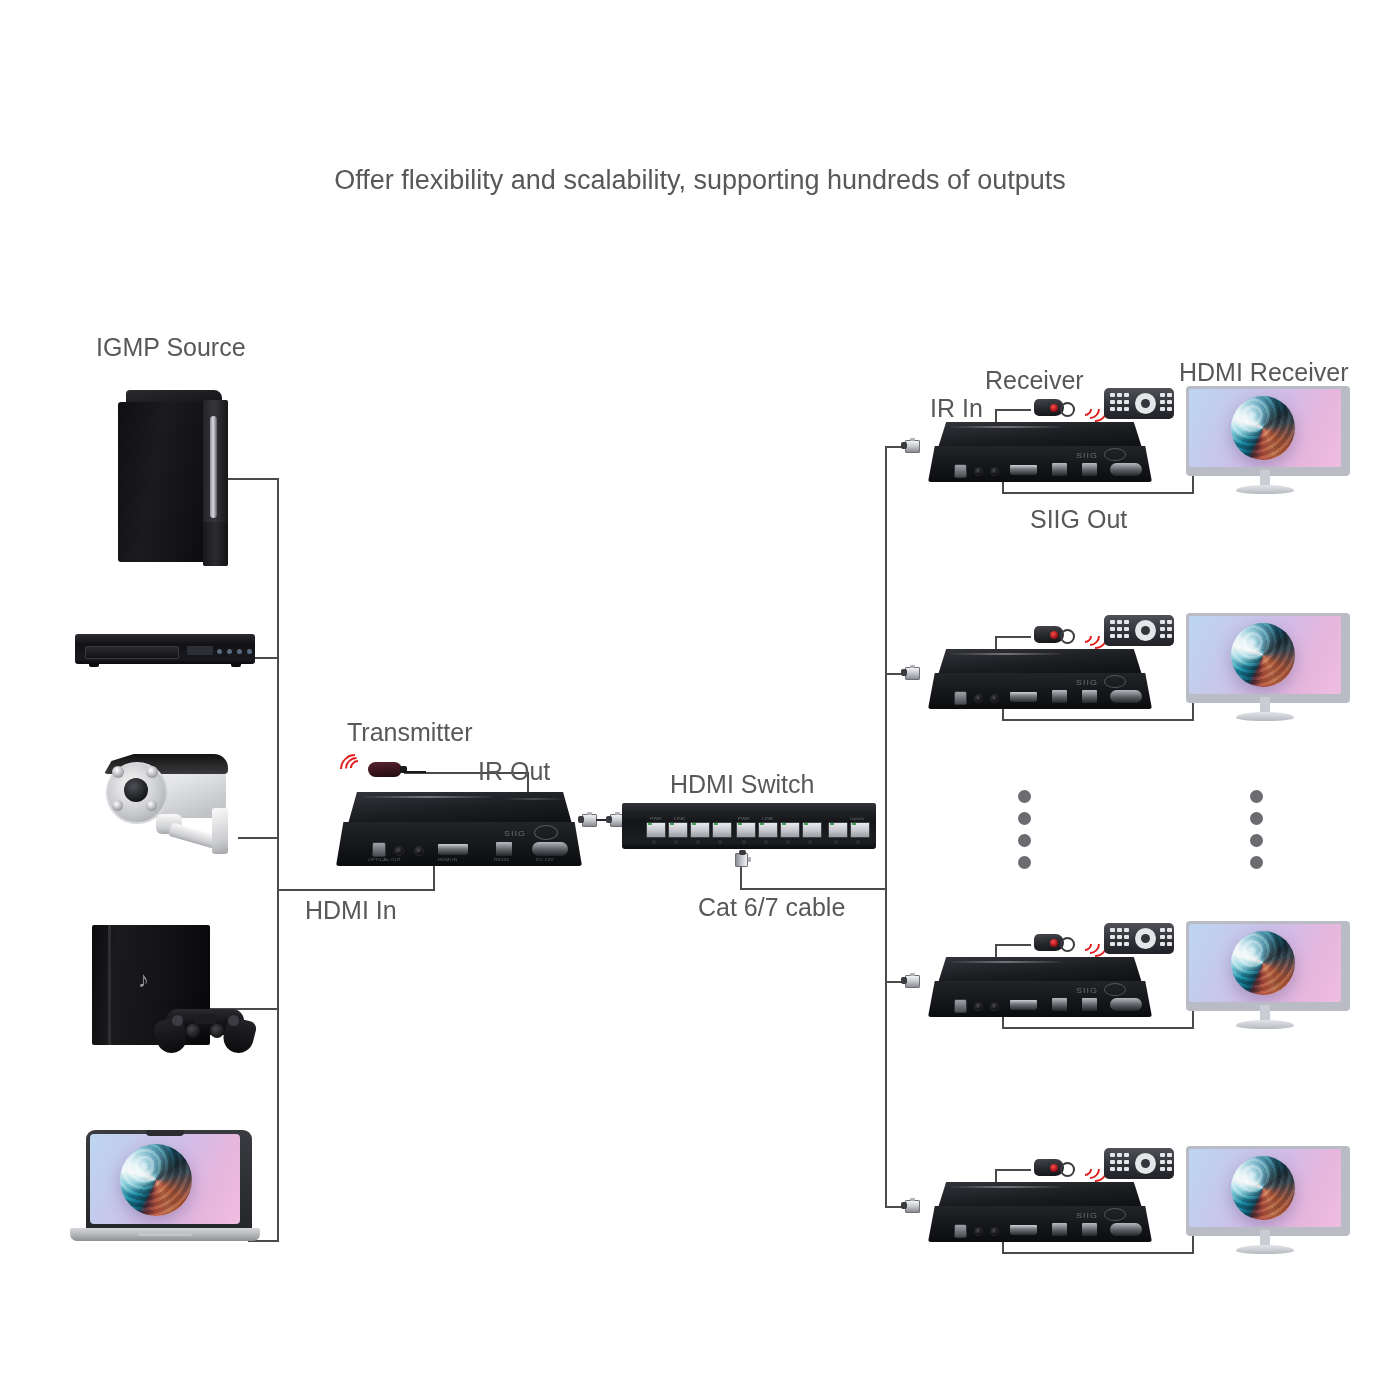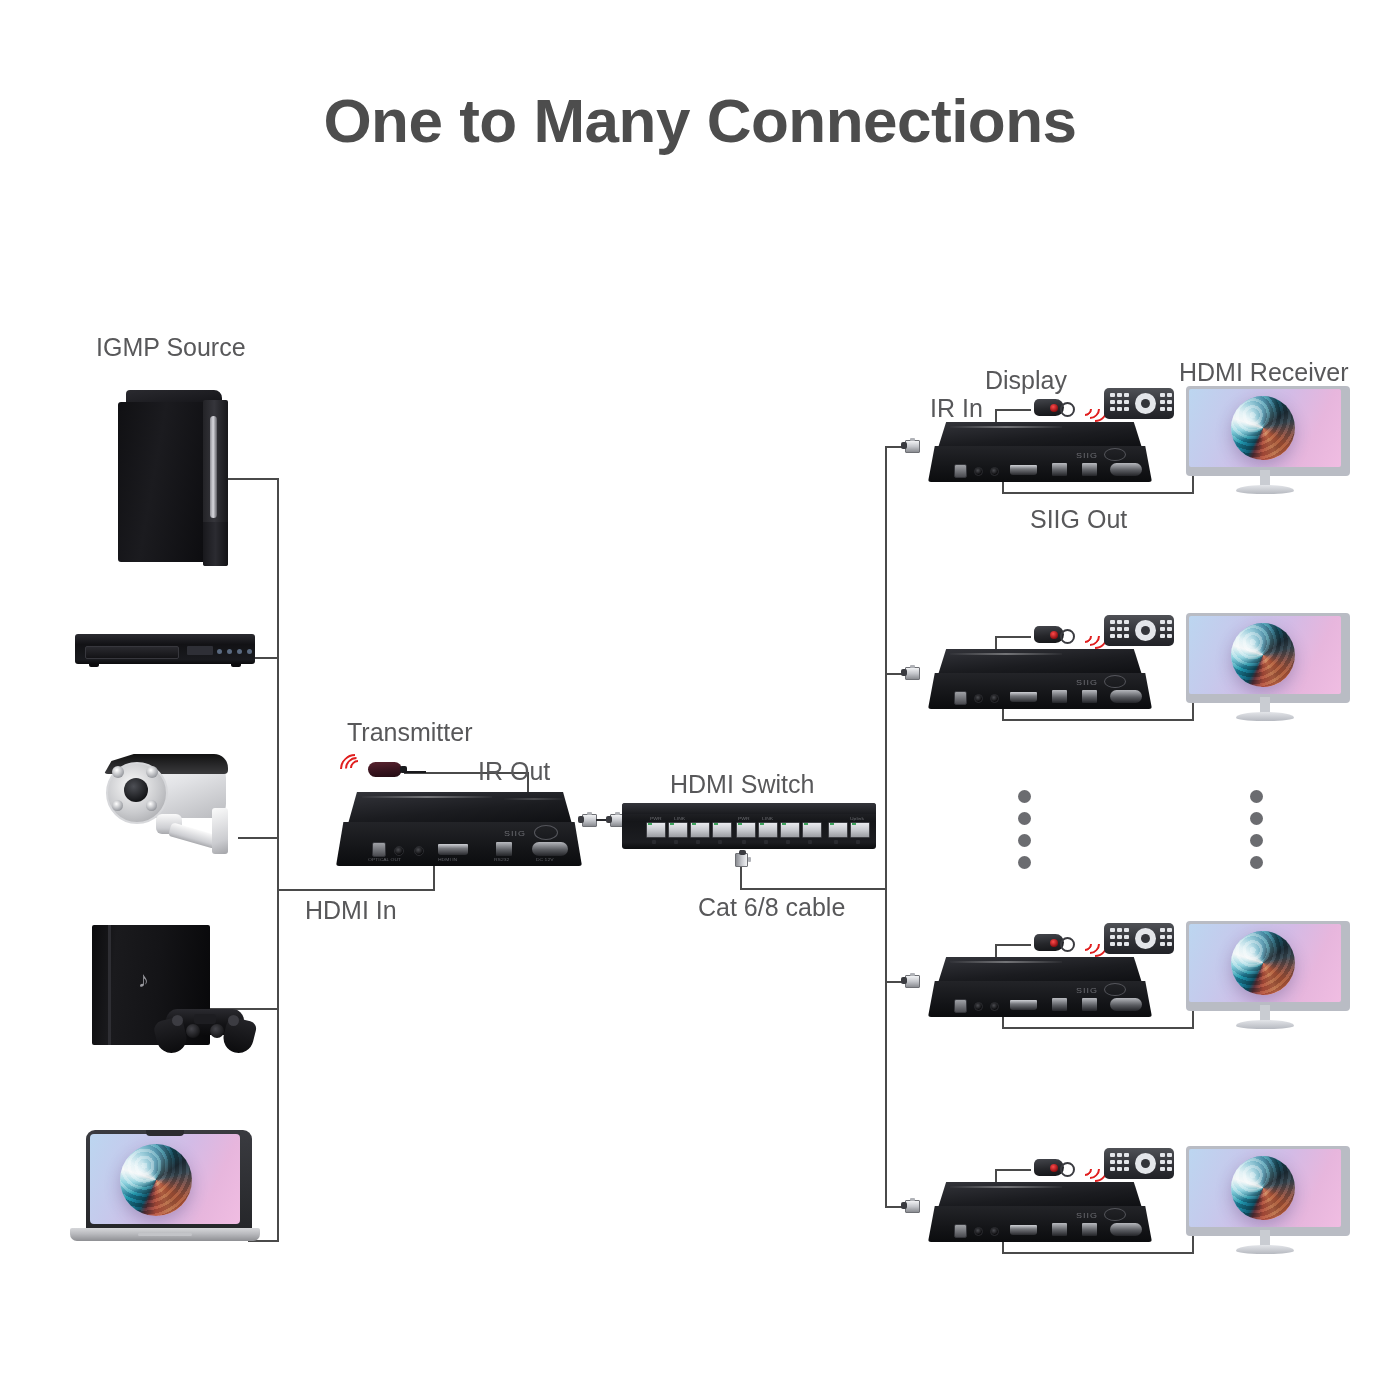--- a/index.html
+++ b/index.html
@@ -178,21 +178,21 @@
   .rj-boot{position:absolute;border-radius:2px;background:#3a3b40;}
 
   
   .dot{position:absolute;width:13px;height:13px;border-radius:50%;background:#6b6c70;}
 </style>
 </head>
 <body>
 
 <div class="stage">
 
-  <div class="title">One to Many Connections</div>
+  <div class="subtitle">Offer flexibility and scalability, supporting hundreds of outputs</div>
 
   <div class="ln lnv" style="left:277px;top:478px;height:762px;"></div>
 
   <div class="ln lnh" style="left:222px;top:478px;width:57px;"></div>
   <div class="ln lnh" style="left:255px;top:657px;width:24px;"></div>
   <div class="ln lnh" style="left:238px;top:837px;width:41px;"></div>
   <div class="ln lnh" style="left:200px;top:1008px;width:79px;"></div>
   <div class="ln lnh" style="left:248px;top:1240px;width:31px;"></div>
 
   <div class="ln lnh" style="left:277px;top:889px;width:158px;"></div>
@@ -319,21 +319,21 @@
     <div class="rj-boot" style="left:0;top:4px;width:6px;height:7px;"></div>
   </div>
   <div class="ir-cable" style="left:596px;top:819px;width:14px;background:#2a2b2f;"></div>
   <div class="rj" style="left:606px;top:812px;width:20px;height:16px;">
     <div class="rj-b" style="left:4px;top:2px;width:13px;height:11px;"></div>
     <div class="rj-clip" style="left:9px;top:0;width:5px;height:3px;"></div>
     <div class="rj-boot" style="left:0;top:4px;width:6px;height:7px;"></div>
   </div>
 
   <div class="lbl" style="left:670px;top:770px;font-size:25px;">HDMI Switch</div>
-  <div class="lbl" style="left:698px;top:893px;font-size:25px;">Cat 6/8 cable</div>
+  <div class="lbl" style="left:698px;top:893px;font-size:25px;">Cat 6/7 cable</div>
 
   <div class="sw-body" style="left:622px;top:803px;width:254px;height:46px;">
     <div class="sw-top" style="left:0;top:0;width:254px;height:11px;"></div>
     <div class="sw-lbl" style="left:28px;top:12px;">PWR</div>
     <div class="sw-lbl" style="left:52px;top:12px;">LINK</div>
     <div class="sw-lbl" style="left:116px;top:12px;">PWR</div>
     <div class="sw-lbl" style="left:140px;top:12px;">LINK</div>
 
     <div class="sw-port" style="left:24px;top:19px;width:18px;height:14px;">
         <div class="sw-port-led" style="left:1px;top:0;width:4px;height:2px;"></div>
@@ -393,21 +393,21 @@
     <div class="dot" style="left:0;top:44px;"></div>
     <div class="dot" style="left:0;top:66px;"></div>
   </div>
   <div class="abs" style="left:1250px;top:790px;">
     <div class="dot" style="left:0;top:0;"></div>
     <div class="dot" style="left:0;top:22px;"></div>
     <div class="dot" style="left:0;top:44px;"></div>
     <div class="dot" style="left:0;top:66px;"></div>
   </div>
 
-  <div class="lbl" style="left:985px;top:366px;font-size:25px;">Display</div>
+  <div class="lbl" style="left:985px;top:366px;font-size:25px;">Receiver</div>
   <div class="lbl" style="left:930px;top:394px;font-size:25px;">IR In</div>
   <div class="lbl" style="left:1179px;top:358px;font-size:25px;">HDMI Receiver</div>
   <div class="lbl" style="left:1030px;top:505px;font-size:25px;">SIIG Out</div>
 
   <div class="ln lnh" style="left:995px;top:409px;width:36px;"></div>
   <div class="ln lnv" style="left:995px;top:409px;height:27px;"></div>
 
   <div class="ln lnv" style="left:1002px;top:472px;height:22px;"></div>
   <div class="ln lnh" style="left:1002px;top:492px;width:192px;"></div>
   <div class="ln lnv" style="left:1192px;top:466px;height:28px;"></div>

